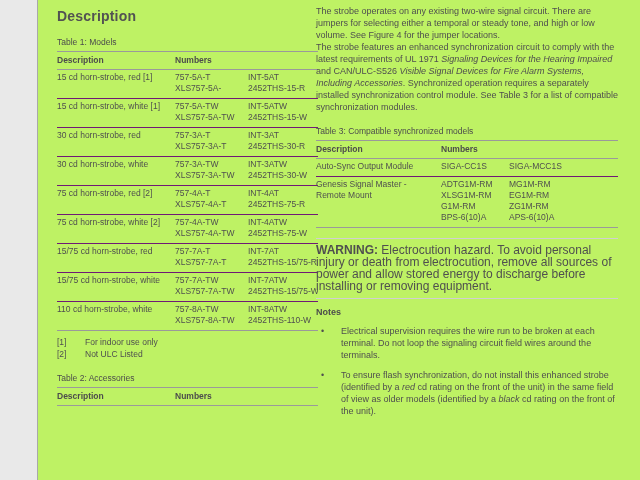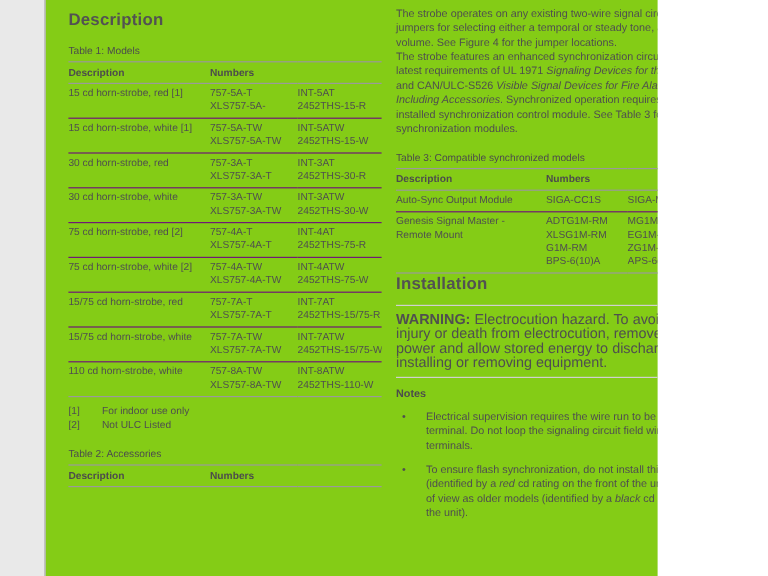--- a/index.html
+++ b/index.html
@@ -1,26 +1,26 @@
 <!DOCTYPE html>
 <html><head>
 <meta charset="utf-8">
 <style>
   html, body { margin:0; padding:0; background:#ffffff; }
   .doc {
-    position:relative; width:548px; height:480px; overflow:hidden;
-    background:#84cc16; color:#4f4f4f;
+    position:relative; width:640px; height:480px; overflow:hidden;
+    background:#bef264; color:#4f4f4f;
     font-family:"Liberation Sans", sans-serif;
   }
   .gutter {
     position:absolute; left:0; top:0; width:37px; height:480px;
     background:#e9e9e9; border-right:1px solid #a9a9a9;
   }
   .col-left  { position:absolute; left:57px;  top:0; width:261px; }
-  .col-right { position:absolute; left:330px; top:0; width:302px; }
+  .col-right { position:absolute; left:316px; top:0; width:302px; }
 
   h2.section { margin:0; font-size:14px; font-weight:bold; color:#525252; letter-spacing:.2px; }
   p.body { margin:0; font-size:9px; line-height:12px; color:#4f4f4f; }
   em { font-style:italic; }
   strong { font-weight:bold; }
 
   .tbl-caption { margin:0; font-size:8.5px; font-weight:normal; color:#4c4c4c; }
 
   table.spec { width:100%; border-collapse:collapse; table-layout:fixed; margin-top:4px; }
   table.spec th {
@@ -250,21 +250,20 @@
         <td>
               <div>MG1M-RM</div>
               <div>EG1M-RM</div>
               <div>ZG1M-RM</div>
               <div>APS-6(10)A</div>
             </td>
       </tr>
     </tbody>
       </table>
 
-    <h2 class="section mt16">Installation</h2>
 
     <div class="warning"><strong>WARNING:</strong><span> Electrocution hazard. To avoid personal injury or death from electrocution, remove all sources of power and allow stored energy to discharge before installing or removing equipment.</span></div>
 
     <div class="notes-label">Notes</div>
 
     <div class="note-item">
       <span class="note-bullet">•</span>
       <span class="note-text"><span>Electrical supervision requires the wire run to be broken at each terminal. Do not loop the signaling circuit field wires around the terminals.</span></span>
     </div>
     <div class="note-item">

